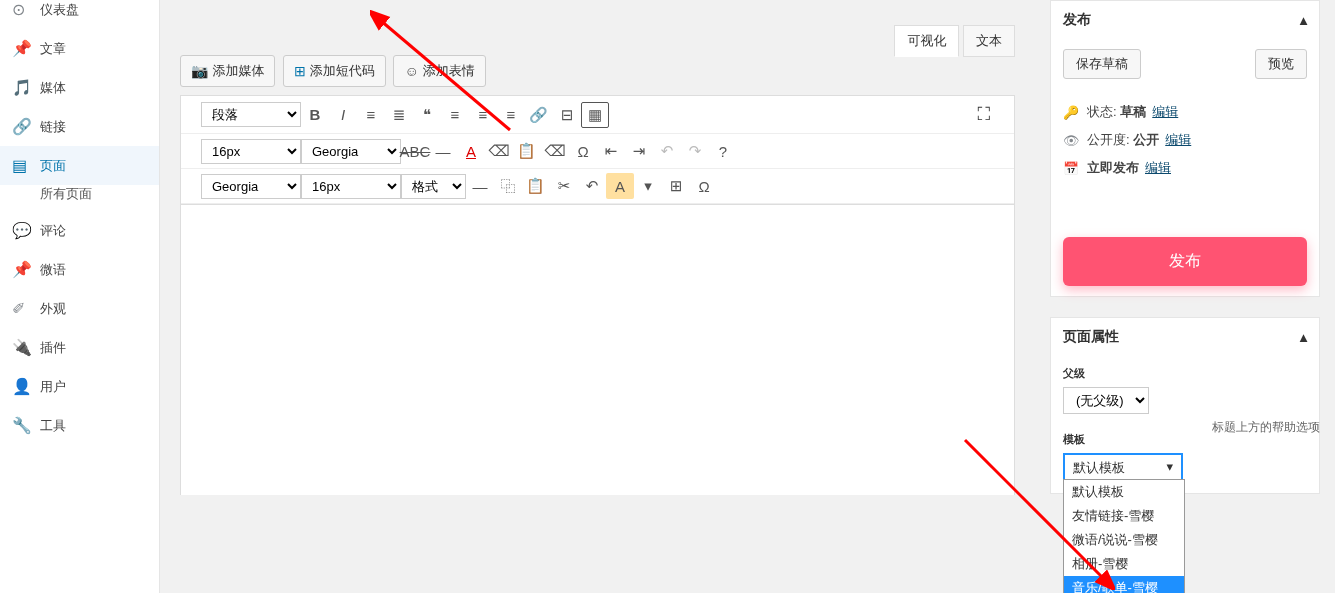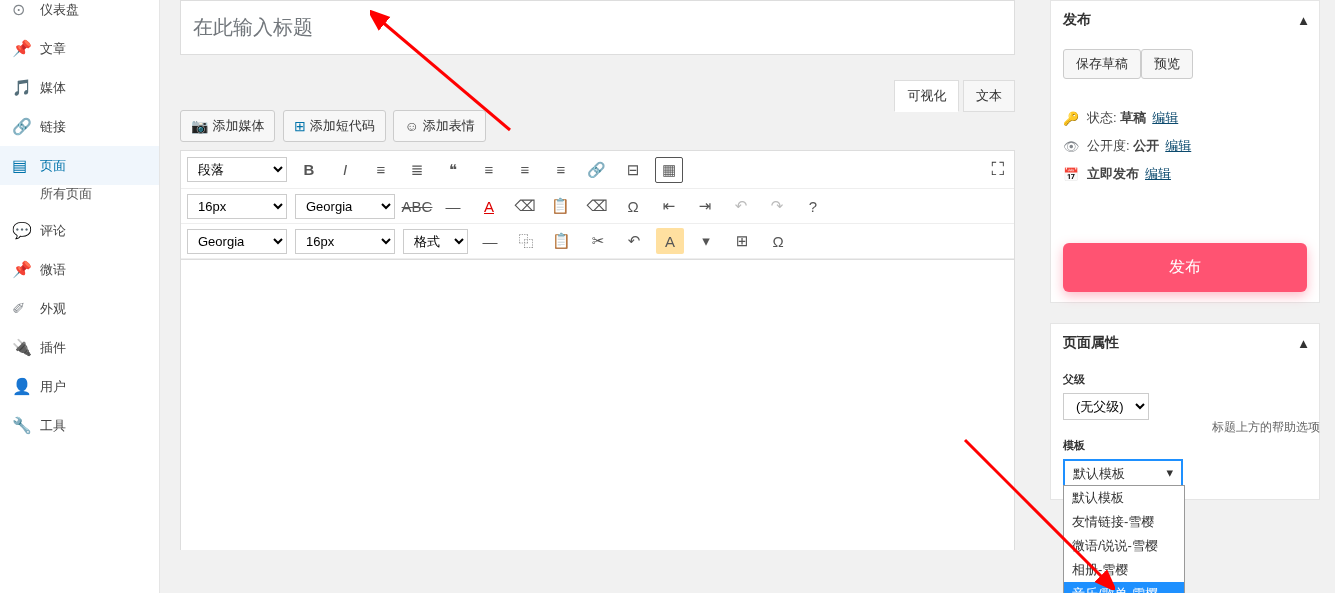--- a/index.html
+++ b/index.html
@@ -19,35 +19,35 @@
 
 .media-bar { margin-top: 55px; margin-bottom: 0; }
 .media-btn { display: inline-flex; align-items: center; padding: 6px 10px; background: #f7f7f7; border: 1px solid #ccc; border-radius: 3px; margin-right: 4px; cursor: pointer; font-size: 13px; }
 .media-btn .icon { margin-right: 4px; font-size: 14px; }
 
 .editor-tabs { float: right; margin-top: -30px; }
 .editor-tab { display: inline-block; padding: 6px 12px; border: 1px solid #ddd; background: #f7f7f7; cursor: pointer; font-size: 13px; }
 .editor-tab.active { background: #fff; border-bottom-color: #fff; }
 
 .toolbar-wrap { border: 1px solid #ddd; background: #fff; margin-top: 8px; }
-.toolbar-row { display: flex; align-items: center; padding: 4px 6px; border-bottom: 1px solid #eee; gap: 8px; }
+.toolbar-row { display: flex; align-items: center; padding: 4px 20px; border-bottom: 1px solid #eee; gap: 0; }
 .tb-select { border: 1px solid #ccc; background: #fff; padding: 3px 6px; font-size: 13px; width: 100px; cursor: pointer; }
 .tb-btn { width: 28px; height: 26px; display: inline-flex; align-items: center; justify-content: center; cursor: pointer; border-radius: 2px; font-size: 15px; color: #555; }
 .tb-btn.boxed { border: 1px solid #555; }
 .tb-btn.disabled { color: #bbb; }
 .fullscreen-btn { margin-left: auto; font-size: 18px; cursor: pointer; padding: 4px; }
 
 .editor-body { height: 290px; background: #fff; border-left: 1px solid #ddd; border-right: 1px solid #ddd; }
 .editor-footer { padding: 8px 10px; border: 1px solid #ddd; background: #fff; font-size: 13px; color: #666; }
 
 .rightbar { position: absolute; right: 0; top: 0; width: 300px; height: 439px; padding: 0 15px; }
 .panel { background: #fff; border: 1px solid #e5e5e5; margin-bottom: 20px; }
 .panel-header { padding: 10px 12px; font-size: 14px; font-weight: bold; color: #333; display: flex; justify-content: space-between; align-items: center; cursor: pointer; }
 .panel-body { padding: 10px 12px; }
-.pub-row { display: flex; margin-bottom: 30px; }
+.pub-row { display: flex; justify-content: space-between; margin-bottom: 24px; }
 .pub-btn { padding: 5px 12px; border: 1px solid #ccc; border-radius: 3px; background: #f7f7f7; cursor: pointer; font-size: 13px; }
 .meta-row { display: flex; align-items: center; font-size: 13px; margin-bottom: 10px; color: #444; }
 .meta-row .icon { width: 18px; margin-right: 6px; color: #82878c; }
 .meta-link { color: #0c4a6e; text-decoration: underline; margin-left: 6px; cursor: pointer; }
 .publish-btn { width: 100%; padding: 14px; background: #ff5372; color: #fff; border: none; border-radius: 6px; font-size: 16px; cursor: pointer; margin-top: 50px; box-shadow: 0 4px 12px rgba(255,83,114,.4); }
 
 .attr-label { font-weight: bold; font-size: 11px; margin-bottom: 6px; }
 .attr-select { border: 1px solid #ccc; padding: 4px 8px; font-size: 13px; cursor: pointer; background: #fff; }
 .template-select { border: 2px solid #1e90ff; padding: 4px 8px; font-size: 13px; width: 120px; background: #fff; cursor: pointer; }
 .dropdown-list { position: absolute; border: 1px solid #999; background: #fff; width: 122px; font-size: 13px; }
@@ -102,21 +102,20 @@
       <span class="icon">👤</span>
       <span>用户</span>
     </div>
   <div class="sidebar-item">
       <span class="icon">🔧</span>
       <span>工具</span>
     </div>
 </div>
 
 <div class="main">
-  <input class="title-input" placeholder="在此输入标题" style="">
 
   <div class="media-bar">
     <span class="media-btn">
         <span class="icon">📷</span>
         <span>添加媒体</span>
       </span>
     <span class="media-btn">
         <span class="icon" style="color:#0073aa">⊞</span>
         <span>添加短代码</span>
       </span>

